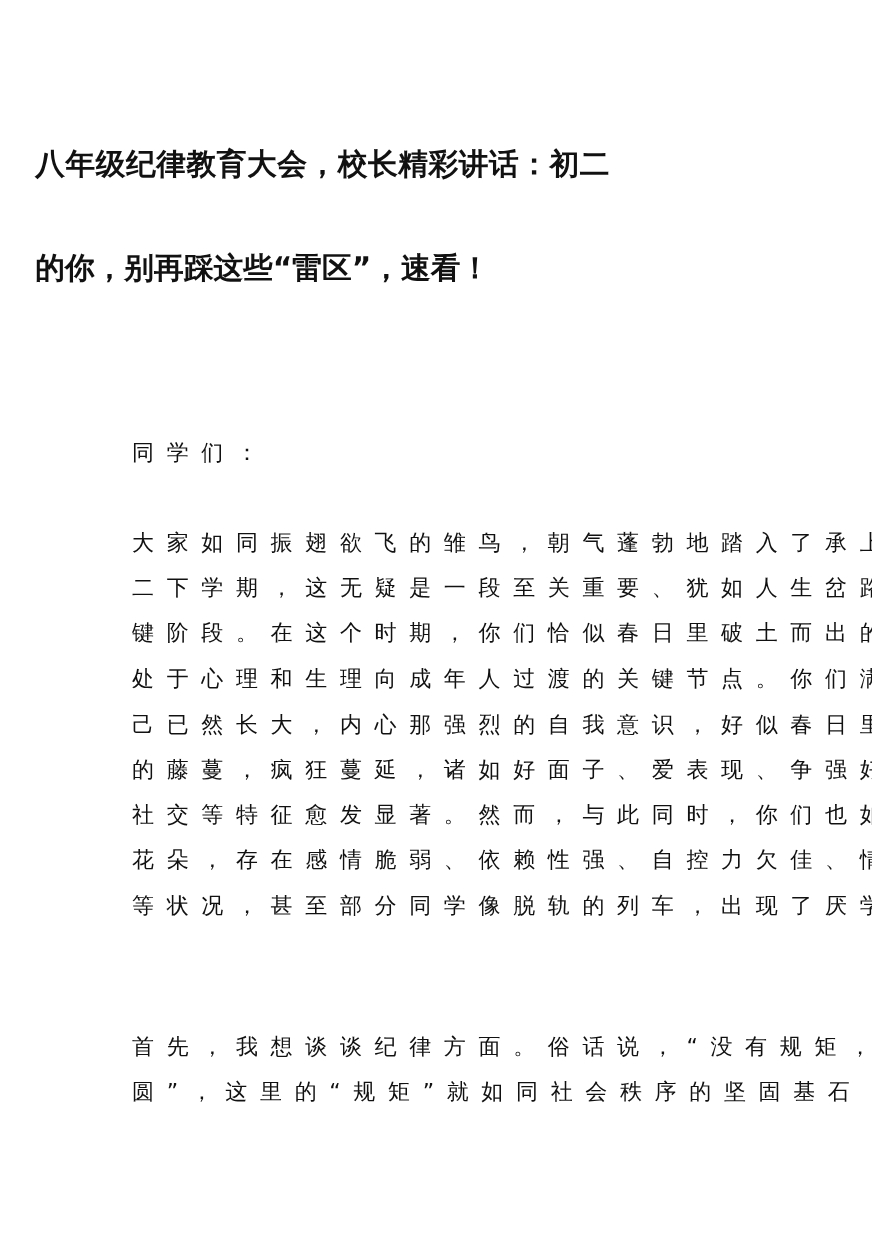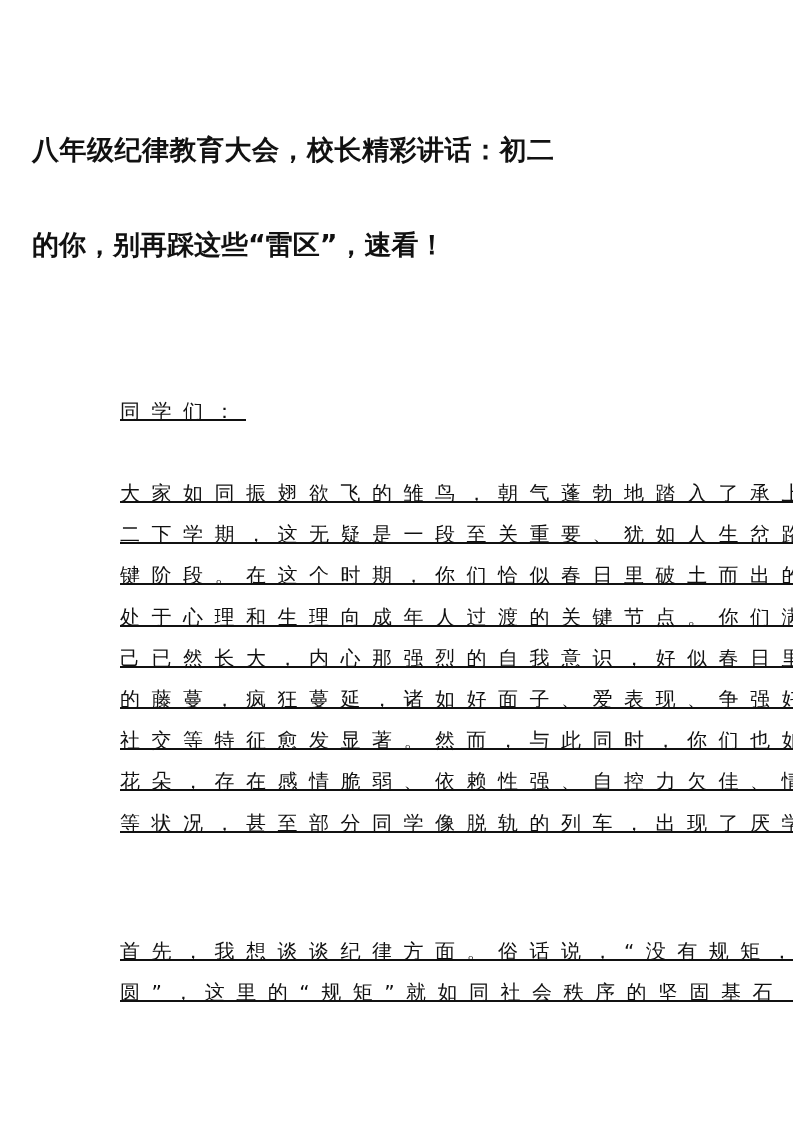--- a/index.html
+++ b/index.html
@@ -4,21 +4,21 @@
 <style>
   html, body { margin: 0; padding: 0; background: #ffffff; }
   body { width: 793px; height: 1122px; position: relative; overflow: hidden;
          font-family: "DejaVu Sans", "Liberation Sans", sans-serif; color: #111; }
   .title { position: absolute; left: 0; width: 793px; 
            font-weight: bold; font-size: 27px; line-height: 32px; white-space: nowrap; margin-left: 32px; }
   .title.l1 { top: 134px; letter-spacing: 0.5px; }
   .title.l2 { top: 229px; }
   .para { position: absolute; left: 120px; width: 560px; font-size: 20px;
           white-space: nowrap; }
-  .line { display: block; height: 41.2px; line-height: 30px; letter-spacing: 11.5px; text-decoration: underline; }
+  .line { display: block; height: 41.2px; line-height: 30px; letter-spacing: 11.5px; }
   .greet { top: 396px; }
   .p1 { top: 478px; }
   .p2 { top: 936px; }
 </style>
 </head>
 <body>
 
 <div>
   <div class="title l1">八年级纪律教育大会，校长精彩讲话：初二</div>
   <div class="title l2">的你，别再踩这些“雷区”，速看！</div>

